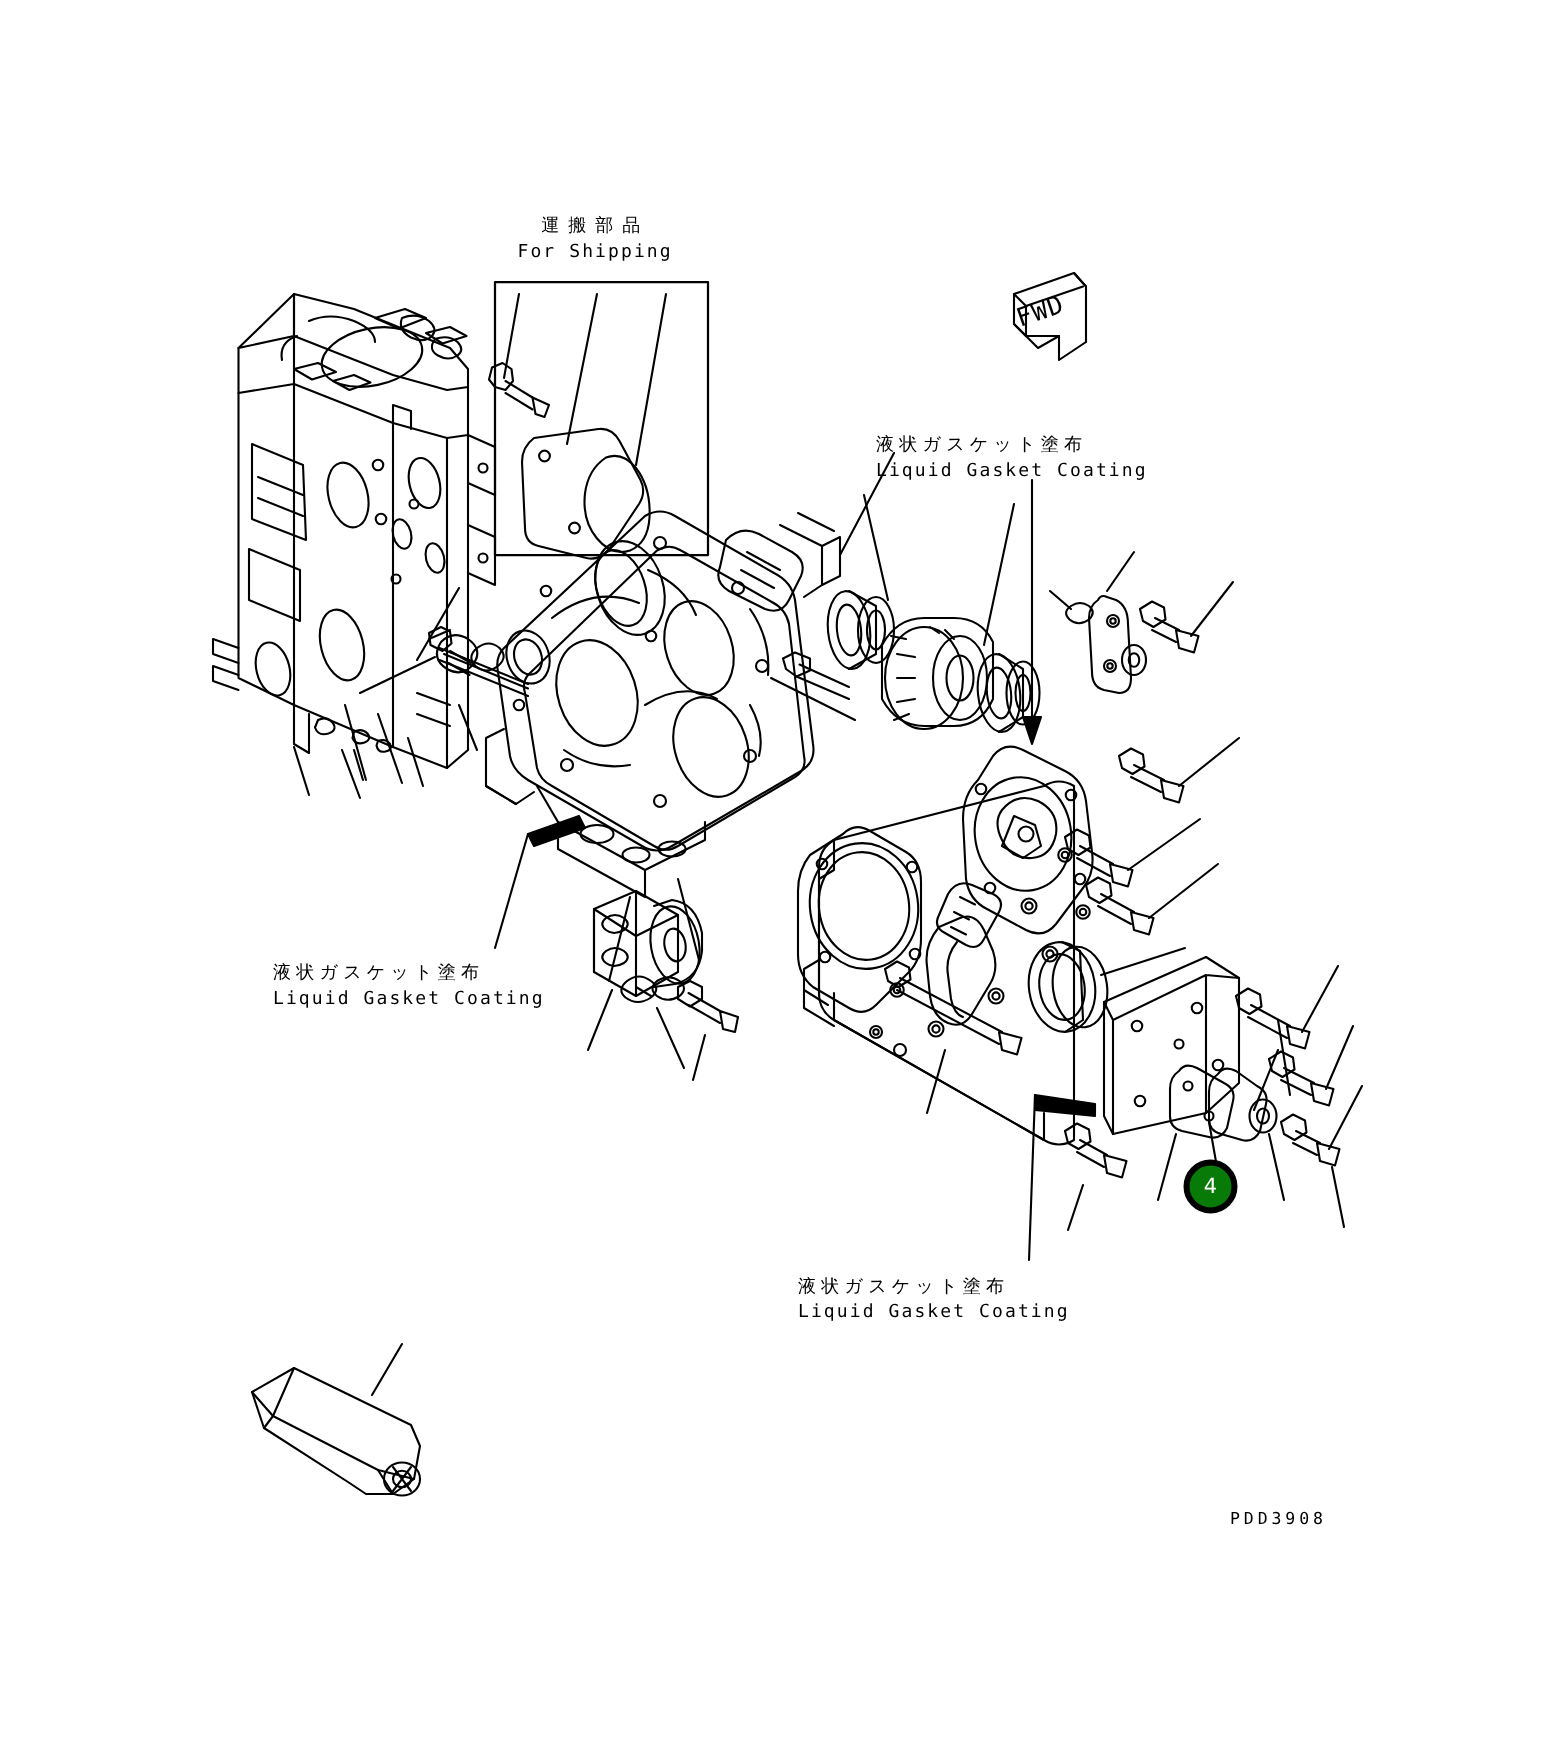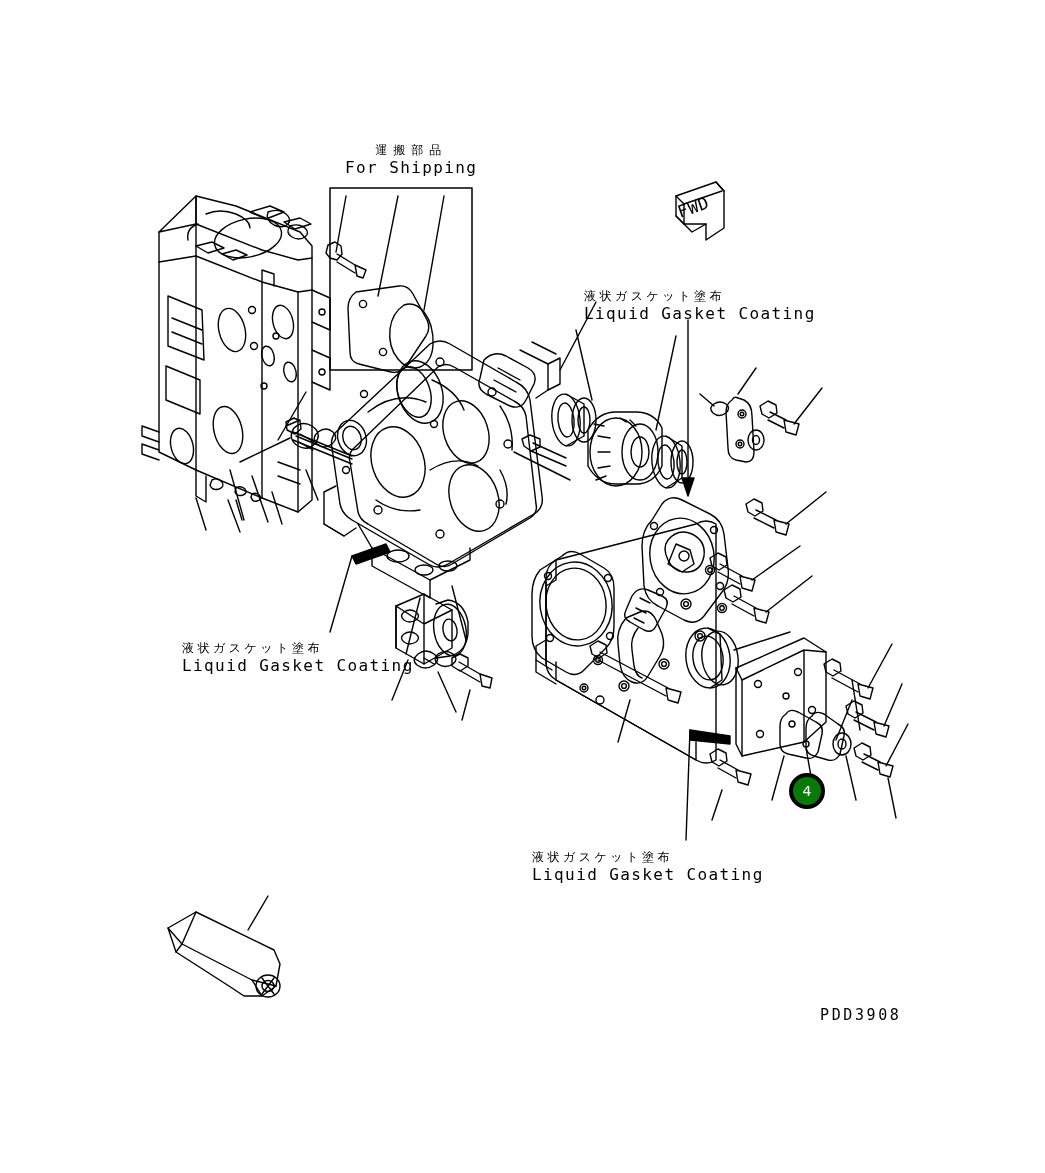--- a/index.html
+++ b/index.html
@@ -10,31 +10,31 @@
   }
   #sheet{position:absolute;inset:0;}
   svg.art{position:absolute;left:0;top:0;width:1045px;height:1173px;}
   .lbl{position:absolute;white-space:nowrap;}
   .lbl .jp{
     font-family:"DejaVu Sans","Liberation Sans",sans-serif;
     font-size:12px;letter-spacing:3.5px;display:block;line-height:17px;
   }
   .lbl .en{
     font-family:"DejaVu Sans Mono","Liberation Mono",monospace;
-    font-size:16px;letter-spacing:1.4px;display:block;line-height:17px;
+    font-size:12px;letter-spacing:1.4px;display:block;line-height:17px;
   }
   #shipping-label{left:345px;top:142px;text-align:center;}
   #shipping-label .jp{letter-spacing:6px;}
   #lgc-1{left:584px;top:288px;}
   #lgc-2{left:182px;top:640px;}
   #lgc-3{left:532px;top:849px;}
   #drawing-code{
     position:absolute;left:820px;top:1006px;
     font-family:"DejaVu Sans Mono","Liberation Mono",monospace;
-    font-size:15px;letter-spacing:2.6px;
+    font-size:11px;letter-spacing:2.6px;
   }
   #callout-4{
     position:absolute;left:789px;top:773px;width:36px;height:36px;
     border-radius:50%;background:#077a07;border:4px solid #000;
     box-sizing:border-box;display:flex;align-items:center;justify-content:center;
     color:#fff;font-family:"DejaVu Sans","Liberation Sans",sans-serif;font-size:14px;
   }
 </style>
 </head>
 <body>

